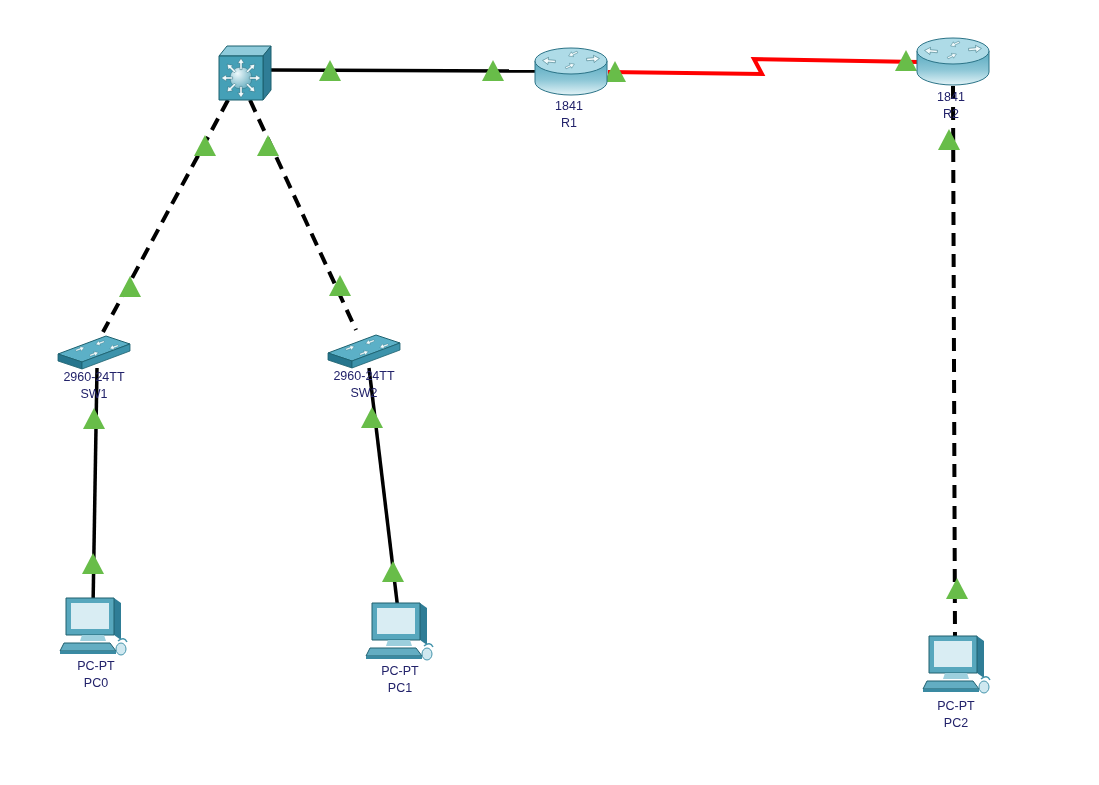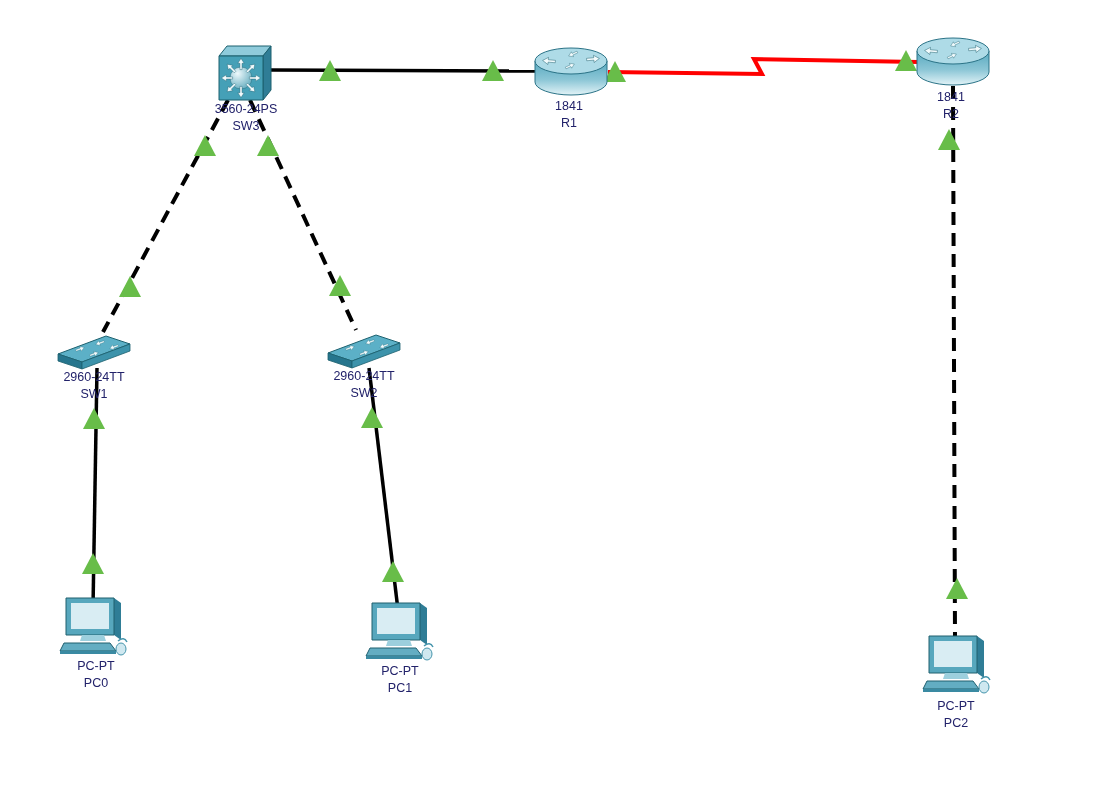--- a/index.html
+++ b/index.html
@@ -66,24 +66,20 @@
         <use href="#arw" transform="translate(26,36) rotate(45) translate(14,0) scale(0.7)"></use>
         <use href="#arw" transform="translate(26,36) rotate(90) translate(14,0) scale(0.7)"></use>
         <use href="#arw" transform="translate(26,36) rotate(135) translate(14,0) scale(0.7)"></use>
         <use href="#arw" transform="translate(26,36) rotate(180) translate(14,0) scale(0.7)"></use>
         <use href="#arw" transform="translate(26,36) rotate(225) translate(14,0) scale(0.7)"></use>
         <use href="#arw" transform="translate(26,36) rotate(270) translate(14,0) scale(0.7)"></use>
         <use href="#arw" transform="translate(26,36) rotate(315) translate(14,0) scale(0.7)"></use>
       </g>
     </svg>
   </div>
-  <div class="label" style="left:176px;top:101px;width:140px">
-    <div>3560-24PS</div>
-    <div>SW3</div>
-  </div>
 
   <div class="device" style="left:533px;top:46px">
     <svg width="76" height="52" viewBox="0 0 76 52">
       <path d="M2 15 L2 36 A36 13 0 0 0 74 36 L74 15 Z" fill="url(#grad-router)" stroke="#2b7387" stroke-width="1"></path>
       <ellipse cx="38" cy="15" rx="36" ry="13" fill="#aedbe7" stroke="#2b7387" stroke-width="1"></ellipse>
       <g fill="#f2fbfd" stroke="#1d5f6e" stroke-width="0.6">
         <use href="#arw" transform="translate(16,15) rotate(185) scale(0.8)"></use>
         <use href="#arw" transform="translate(60,13) rotate(-5) scale(0.8)"></use>
         <use href="#arw" transform="translate(40,8) rotate(155) scale(0.6)"></use>
         <use href="#arw" transform="translate(37,20) rotate(-25) scale(0.6)"></use>

